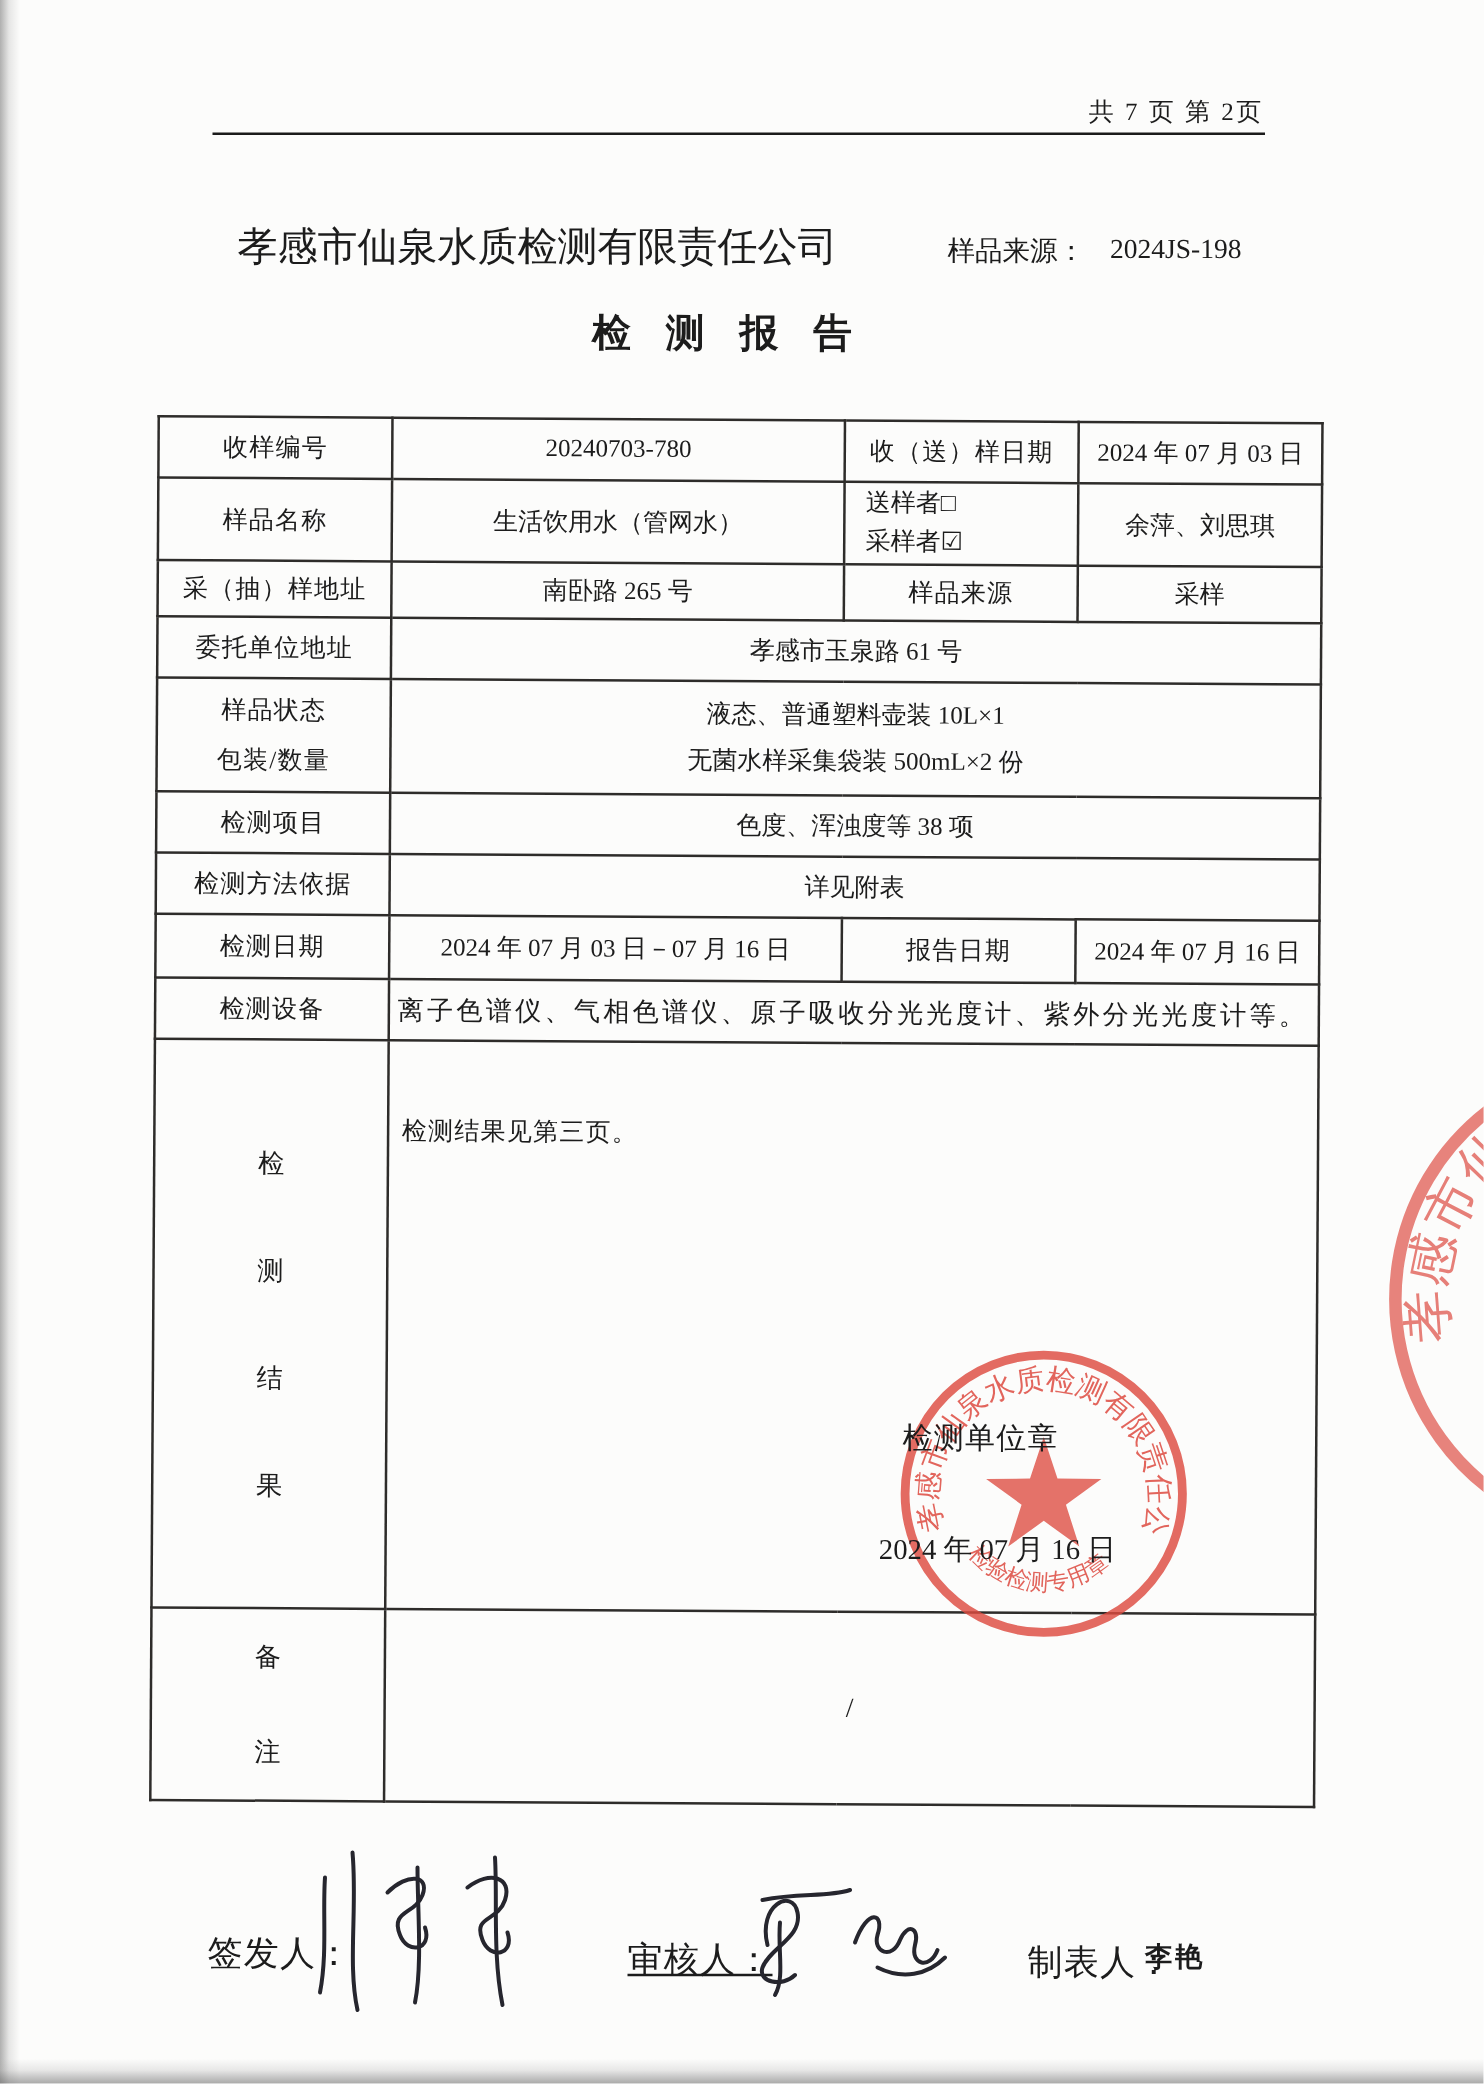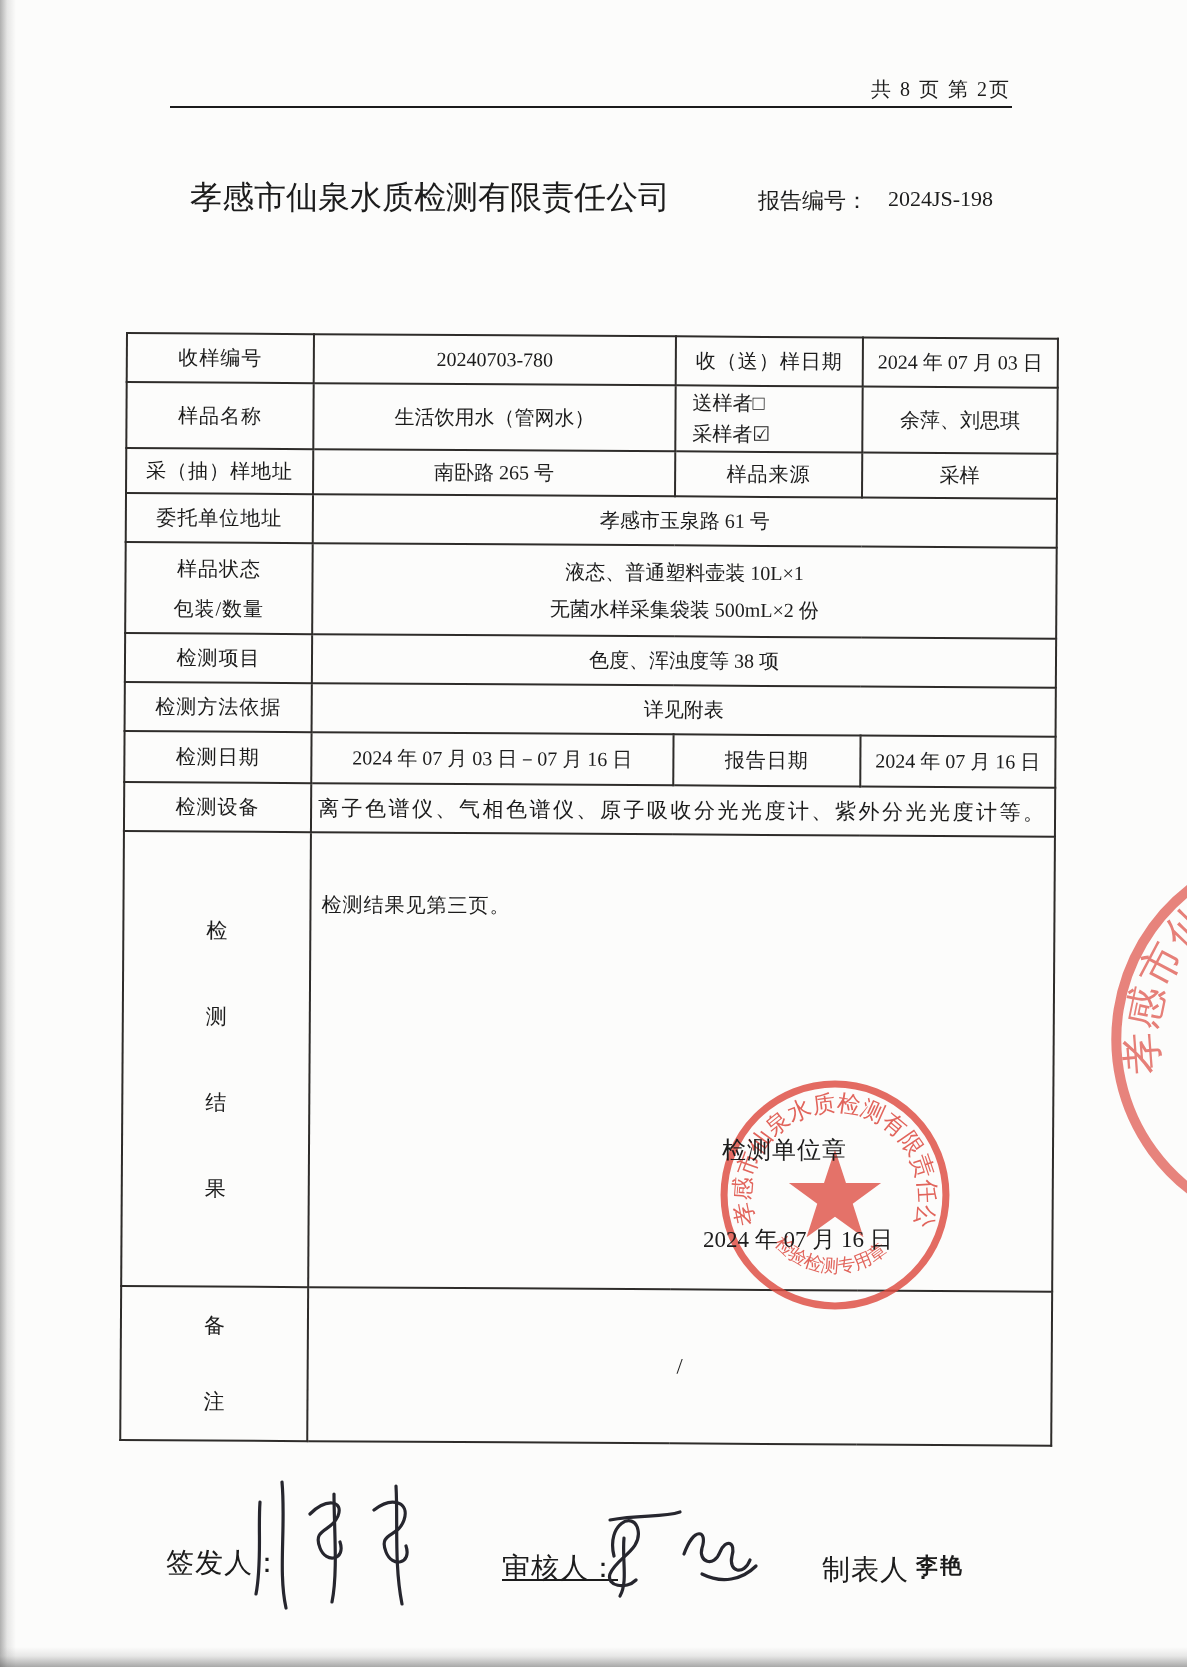--- a/index.html
+++ b/index.html
@@ -55,26 +55,27 @@
   .lbl-preparer{left:822px;top:1551px;}
   .preparer-name{position:absolute;left:916px;top:1551px;font-size:22px;letter-spacing:2px;font-weight:bold;}
   .sig1{position:absolute;left:246px;top:1468px;z-index:2;}
   .sig2{position:absolute;left:584px;top:1494px;z-index:2;}
 </style>
 </head>
 <body>
 
 <div id="sheet">
 
-  <div class="pagination">共 8 页 第 2页</div>
+  <div class="pagination">共 7 页 第 2页</div>
   <div class="header-rule"></div>
 
   <div class="company">孝感市仙泉水质检测有限责任公司</div>
-  <div class="report-no-label">报告编号：</div>
+  <div class="report-no-label">样品来源：</div>
   <div class="report-no">2024JS-198</div>
+  <div class="doc-title">检测报告</div>
 
   <table class="report">
     <colgroup>
       <col style="width:187px">
         <col style="width:362px">
         <col style="width:187px">
         <col style="width:195px">
     </colgroup>
     <tbody>
         <tr style="height:49px">

